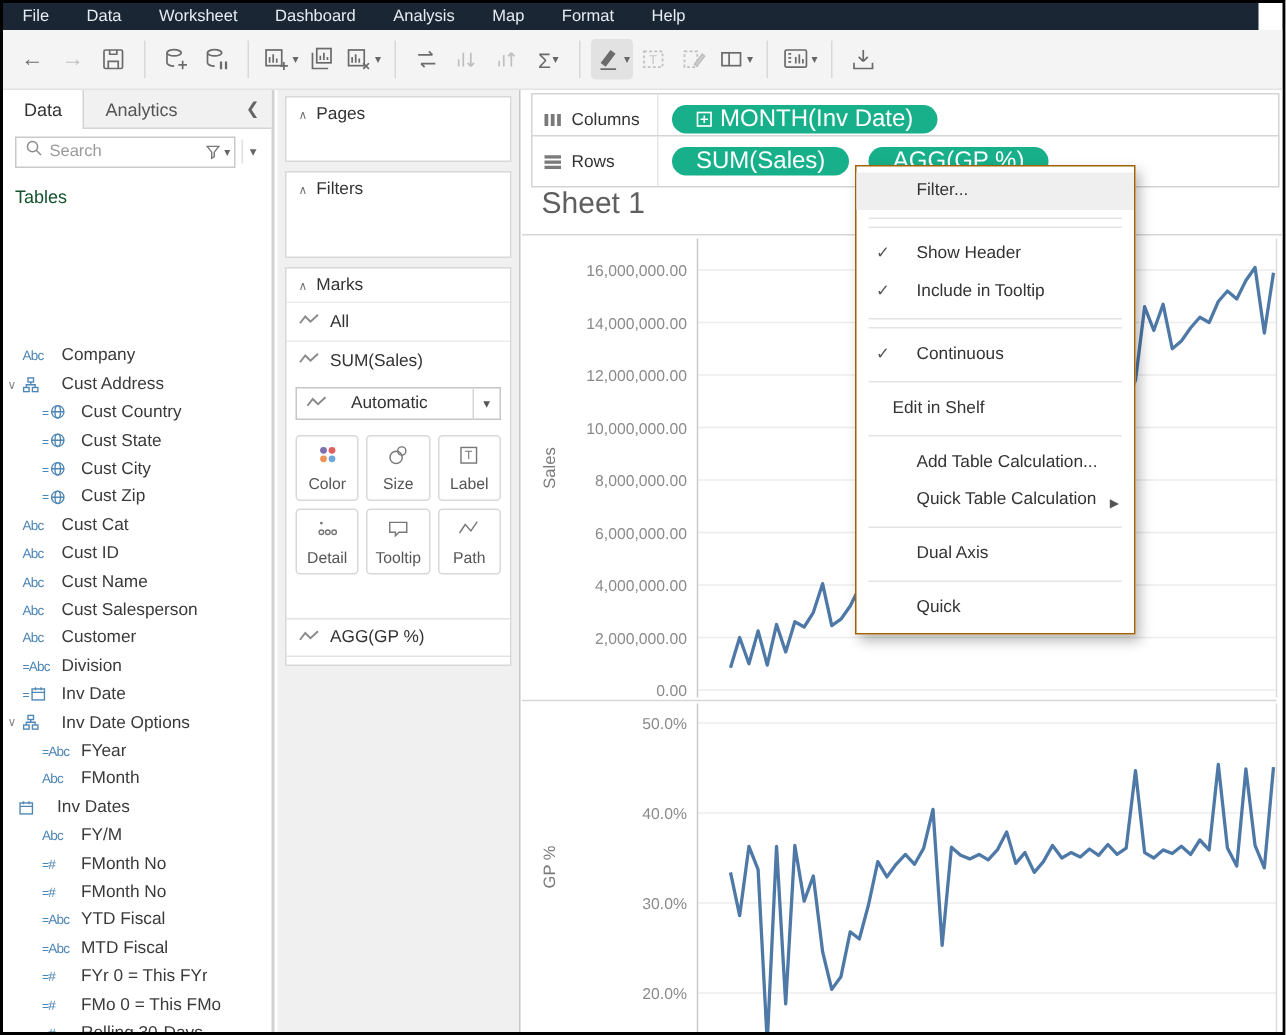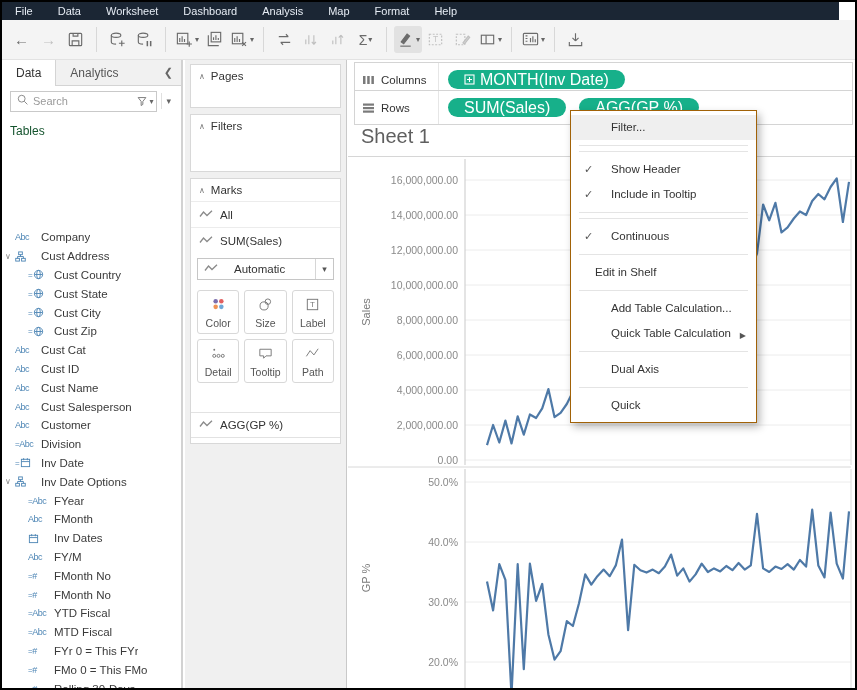--- a/index.html
+++ b/index.html
@@ -362,21 +362,21 @@
             <i class="fa"><s>=</s>Abc</i>
           </span>
           <span class="flabel">FYear</span>
         </div>
         <div class="field" style="padding-left:26px">
           <span class="ficon">
             <i class="fa">Abc</i>
           </span>
           <span class="flabel">FMonth</span>
         </div>
-        <div class="field" style="padding-left:26px">
+        <div class="field" style="padding-left:10px">
           <span class="ficon">
             <svg class="fsv" viewBox="0 0 12 12">
               <rect x="1.5" y="2.5" width="9" height="8"></rect>
               <path d="M1.5 5h9M4 1.2v2.3M8 1.2v2.3"></path>
             </svg>
           </span>
           <span class="flabel">Inv Dates</span>
         </div>
         <div class="field" style="padding-left:26px">
           <span class="ficon">

